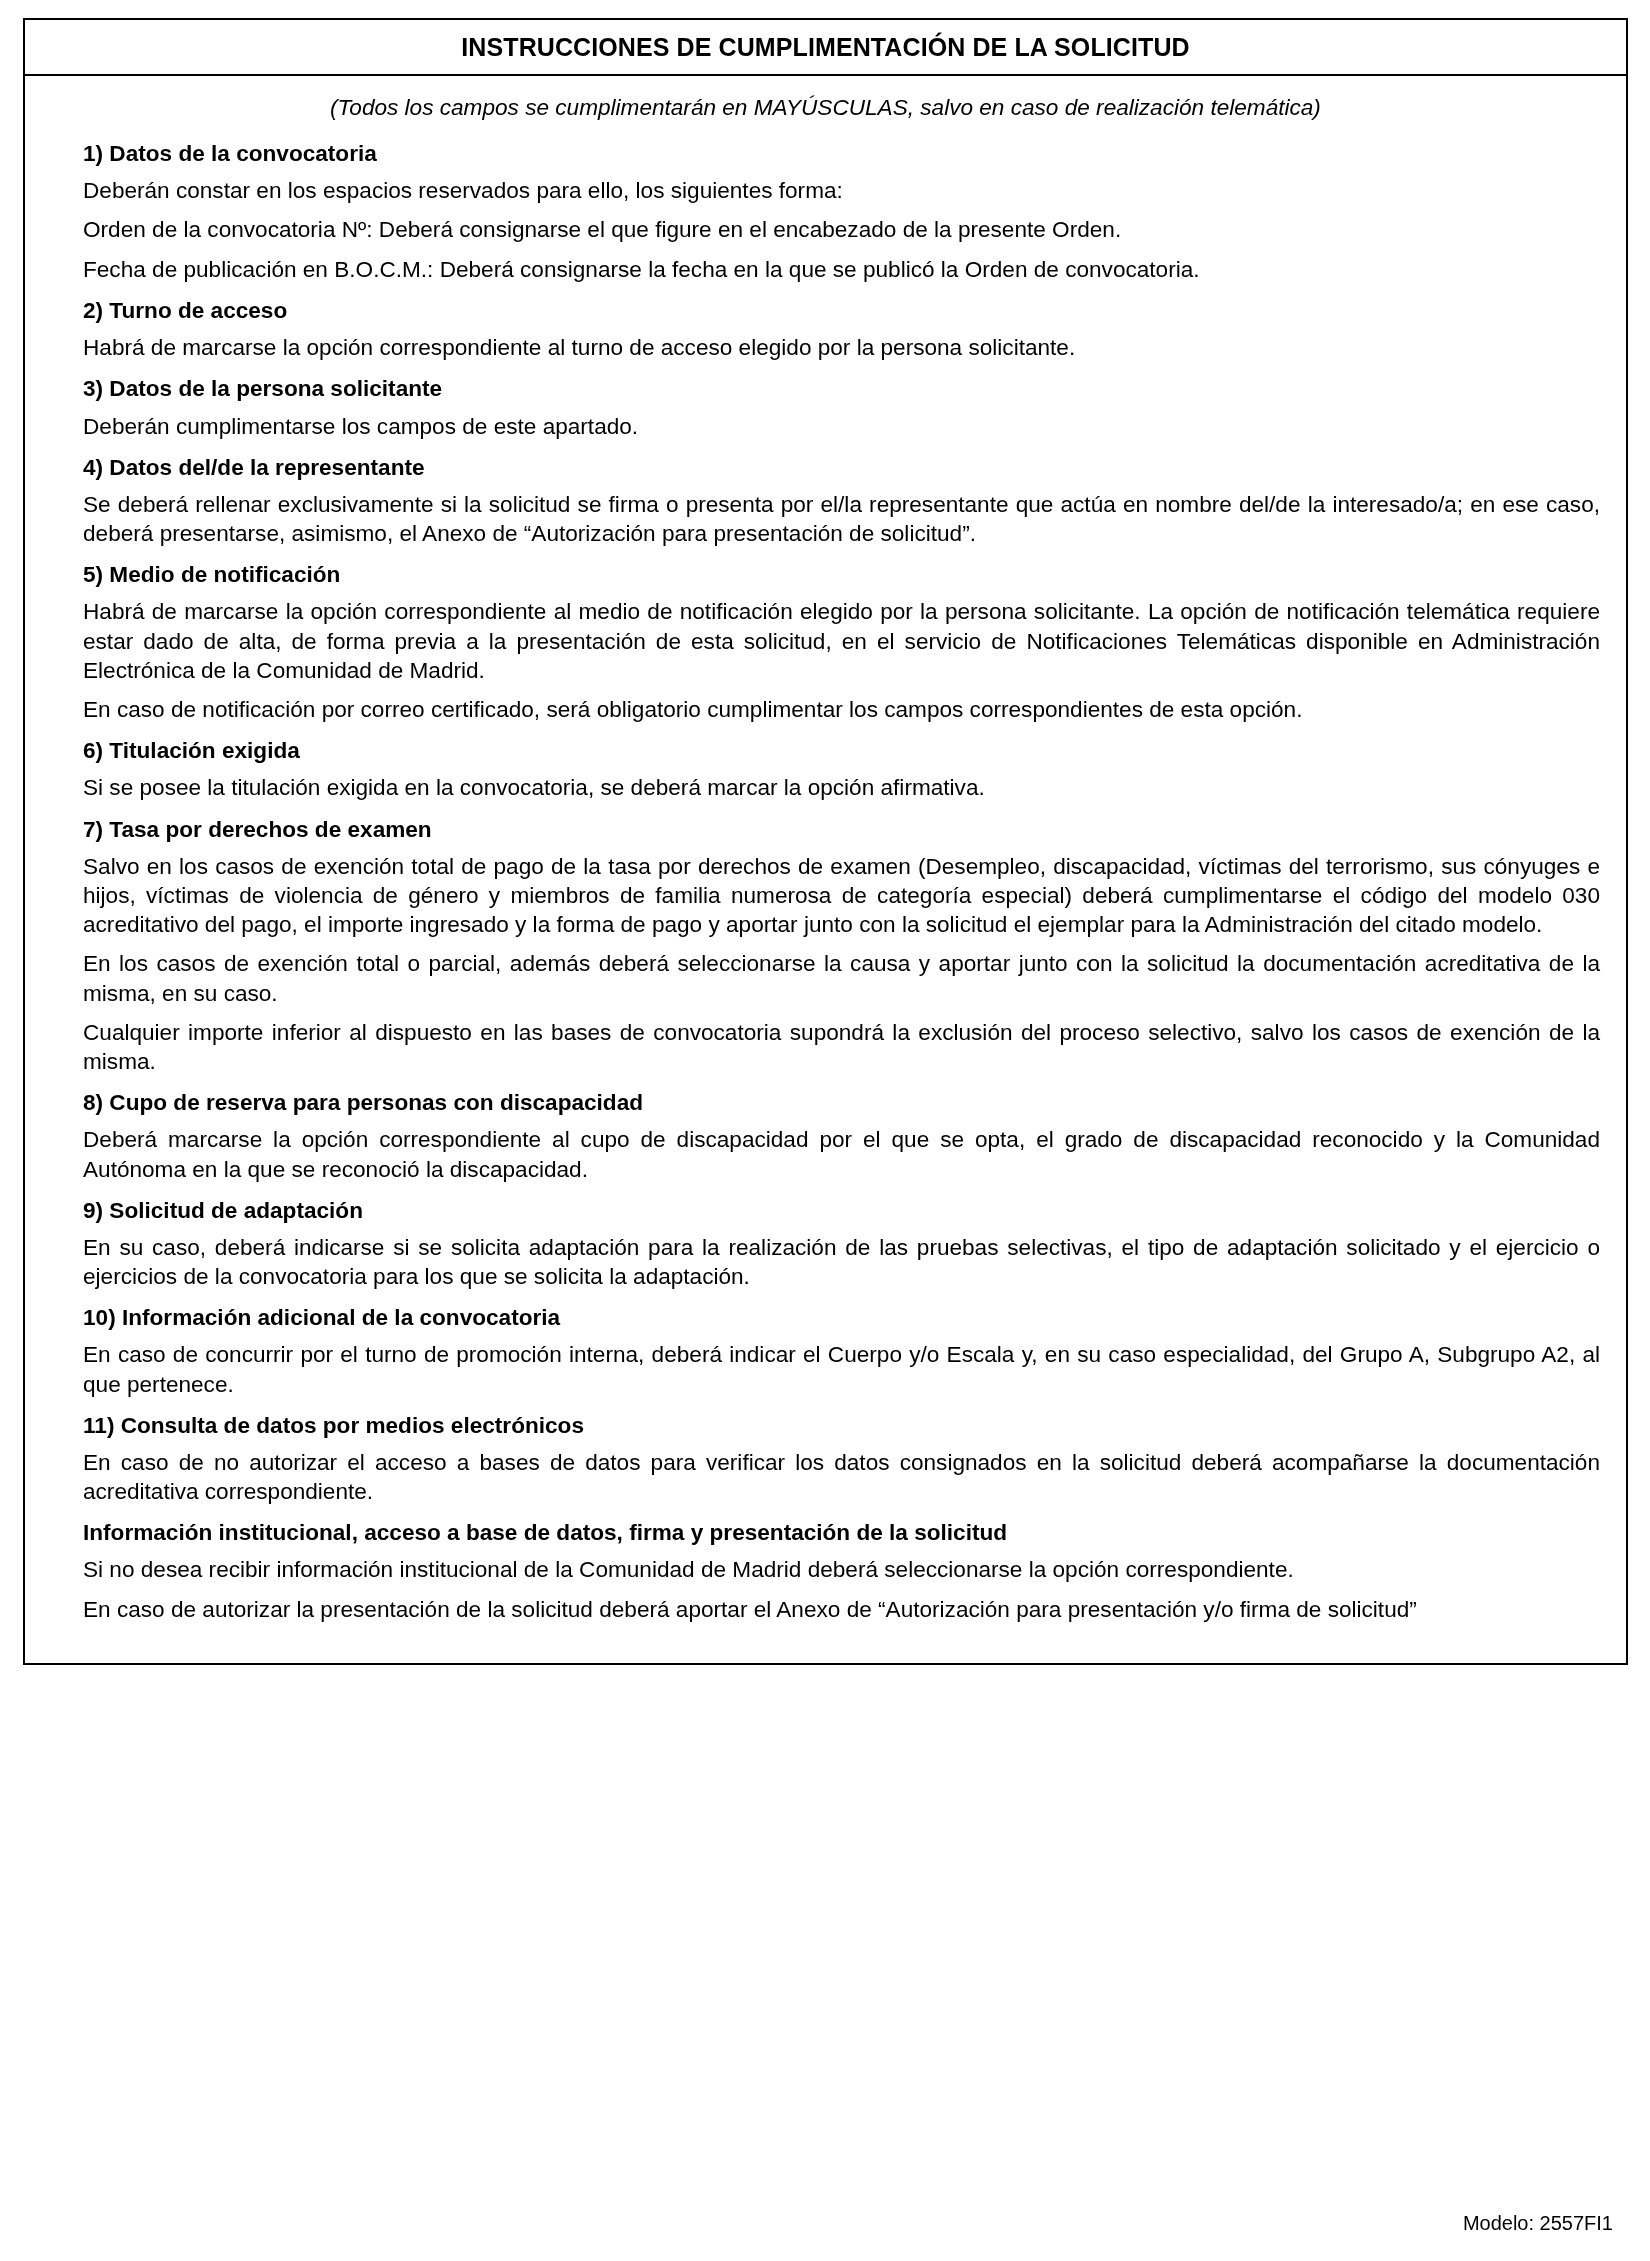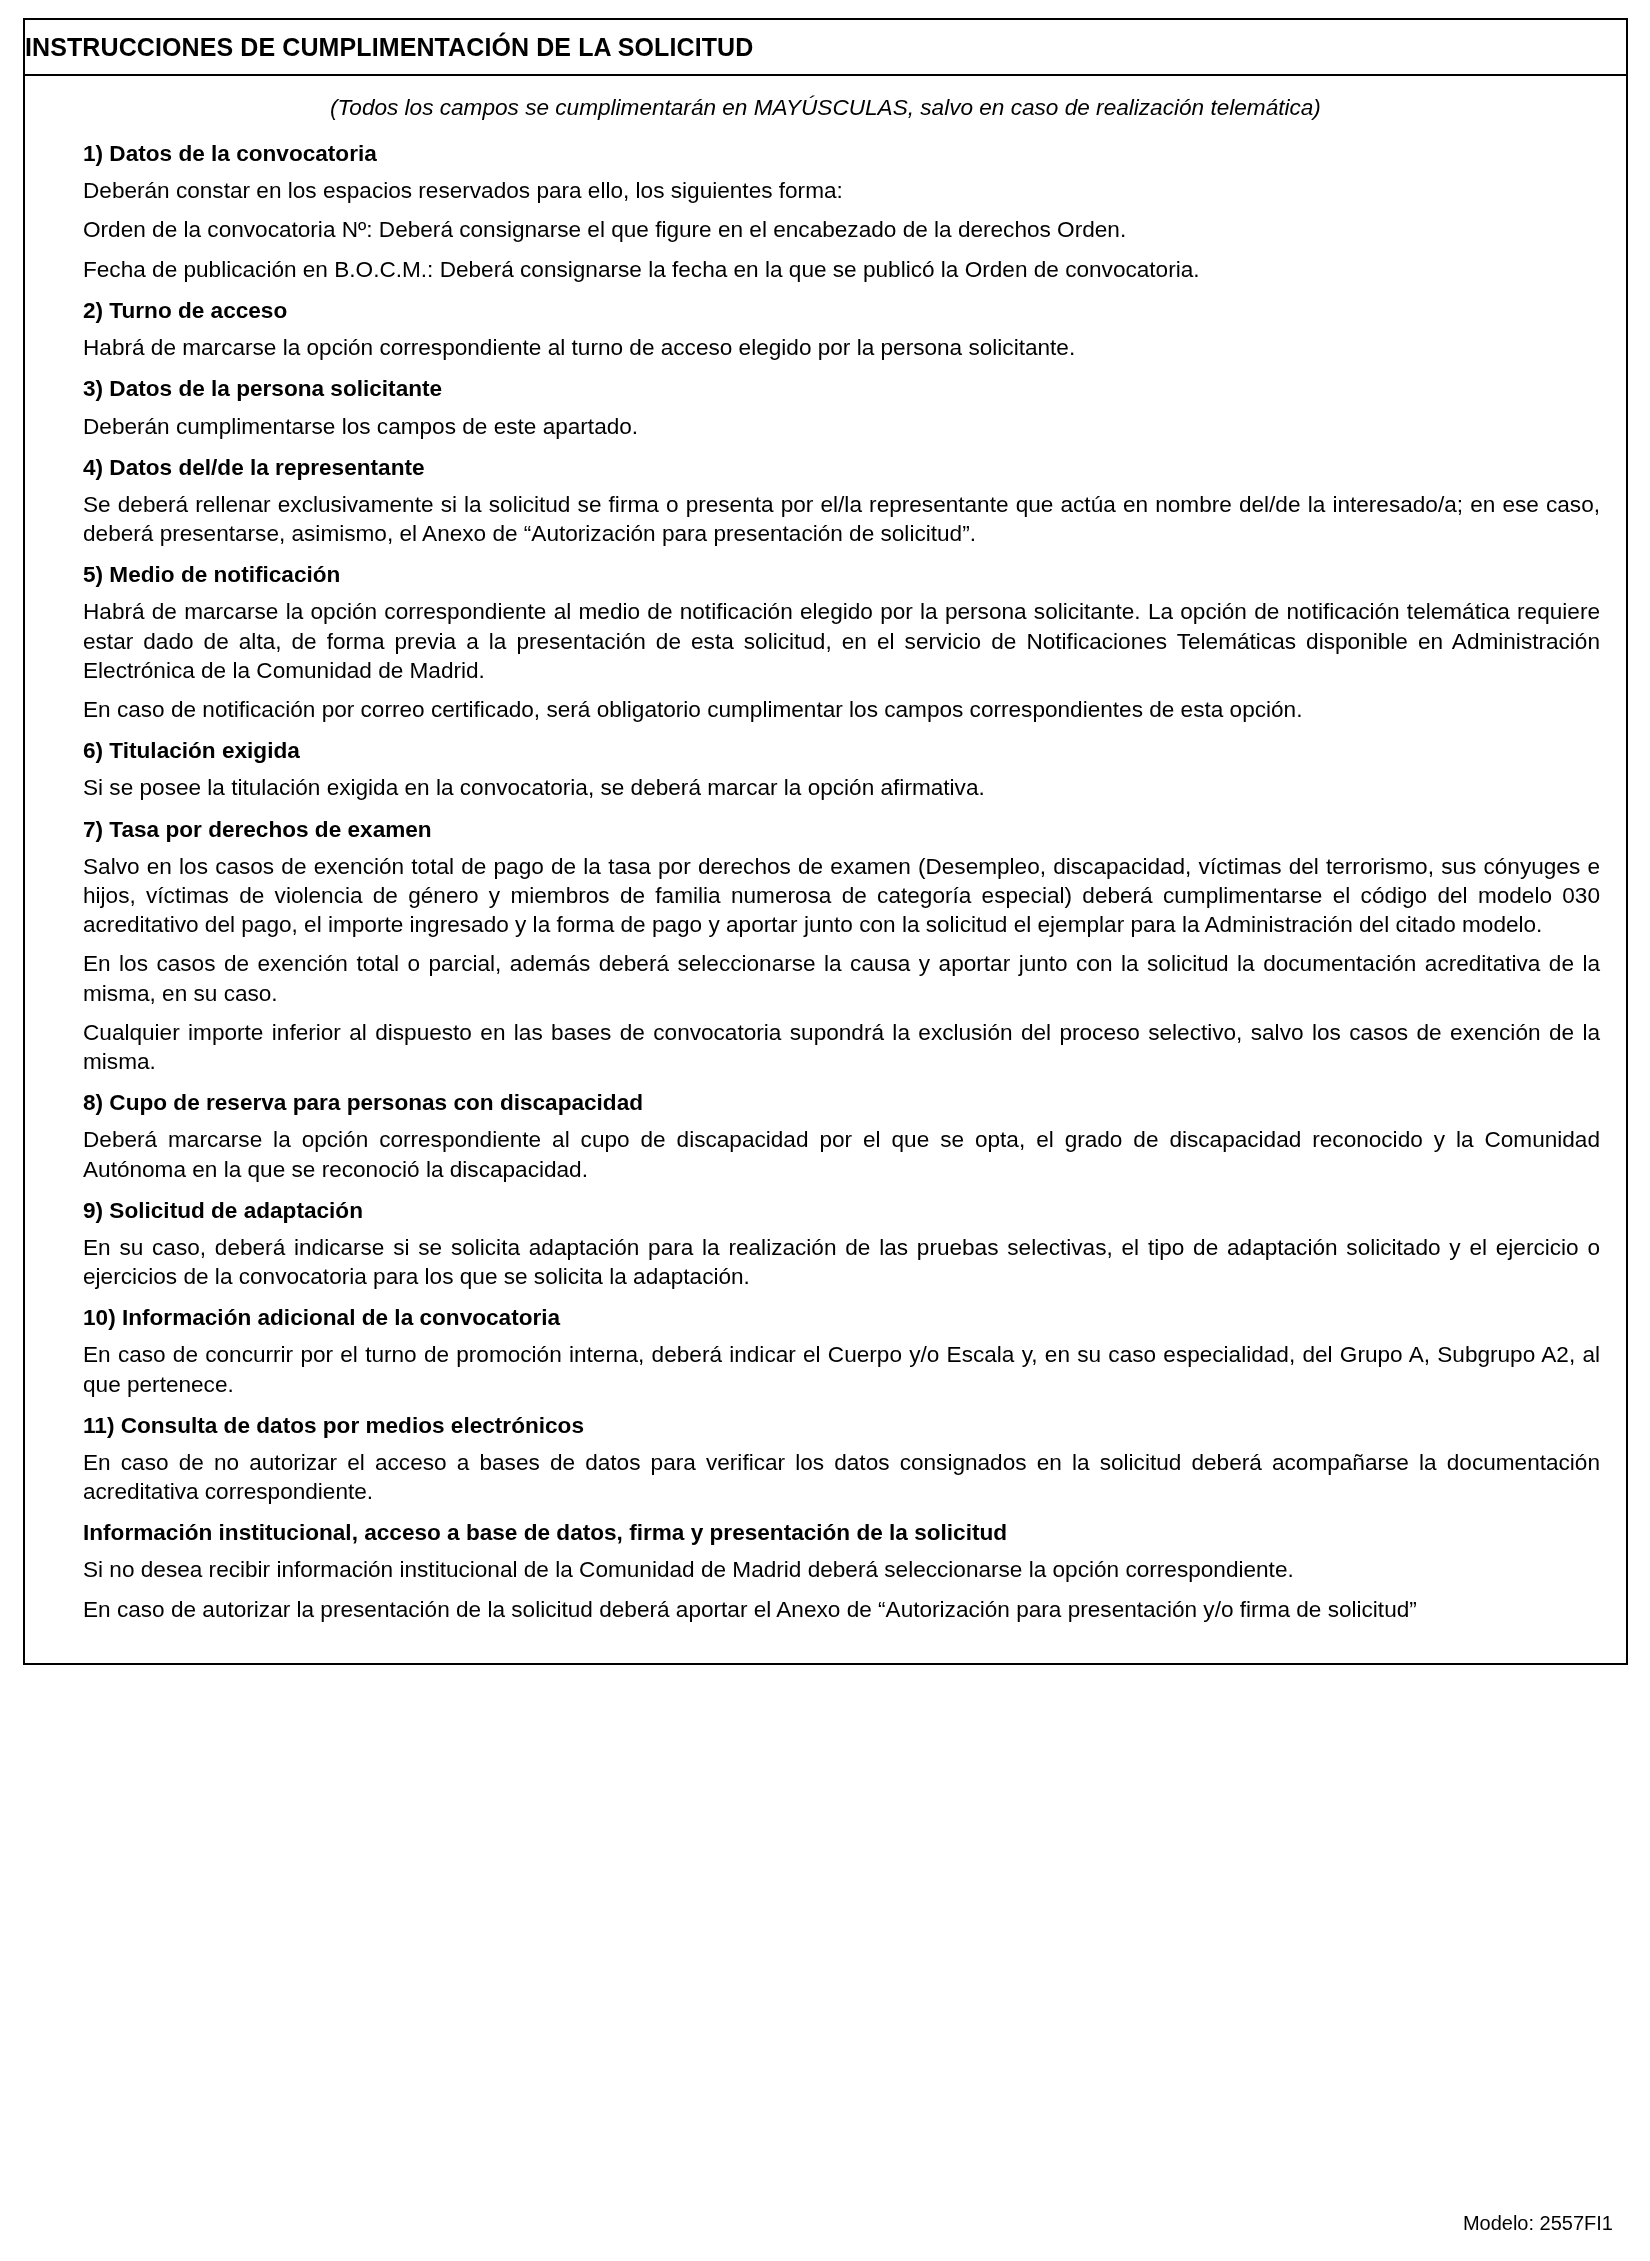--- a/index.html
+++ b/index.html
@@ -22,20 +22,21 @@
     position: relative;
   }
   .doc-box {
     border: 2.2px solid #000000;
     box-sizing: border-box;
     width: 1605px;
     margin: 0 auto;
   }
   .title-bar {
     border-bottom: 2.2px solid #000000;
+    text-align: center;
     font-size: 25px;
     font-weight: bold;
     letter-spacing: 0.1px;
     padding: 13px 0 12.4px 0;
   }
   .content {
     padding: 19px 26px 29px 26px;
   }
   .subtitle {
     text-align: center;
@@ -78,21 +79,21 @@
 
 <div class="page">
   <div class="doc-box">
     <div class="title-bar">INSTRUCCIONES DE CUMPLIMENTACIÓN DE LA SOLICITUD</div>
     <div class="content">
       <p class="subtitle">(Todos los campos se cumplimentarán en MAYÚSCULAS, salvo en caso de realización telemática)</p>
 
       <div class="block">
         <h2 class="section">1) Datos de la convocatoria</h2>
         <p class="para">Deberán constar en los espacios reservados para ello, los siguientes forma:</p>
-        <p class="para">Orden de la convocatoria Nº: Deberá consignarse el que figure en el encabezado de la derechos Orden.</p>
+        <p class="para">Orden de la convocatoria Nº: Deberá consignarse el que figure en el encabezado de la presente Orden.</p>
         <p class="para last-in-sec">Fecha de publicación en B.O.C.M.: Deberá consignarse la fecha en la que se publicó la Orden de convocatoria.</p>
       </div>
 
       <div class="block">
         <h2 class="section">2) Turno de acceso</h2>
         <p class="para last-in-sec">Habrá de marcarse la opción correspondiente al turno de acceso elegido por la persona solicitante.</p>
       </div>
 
       <div class="block">
         <h2 class="section">3) Datos de la persona solicitante</h2>

